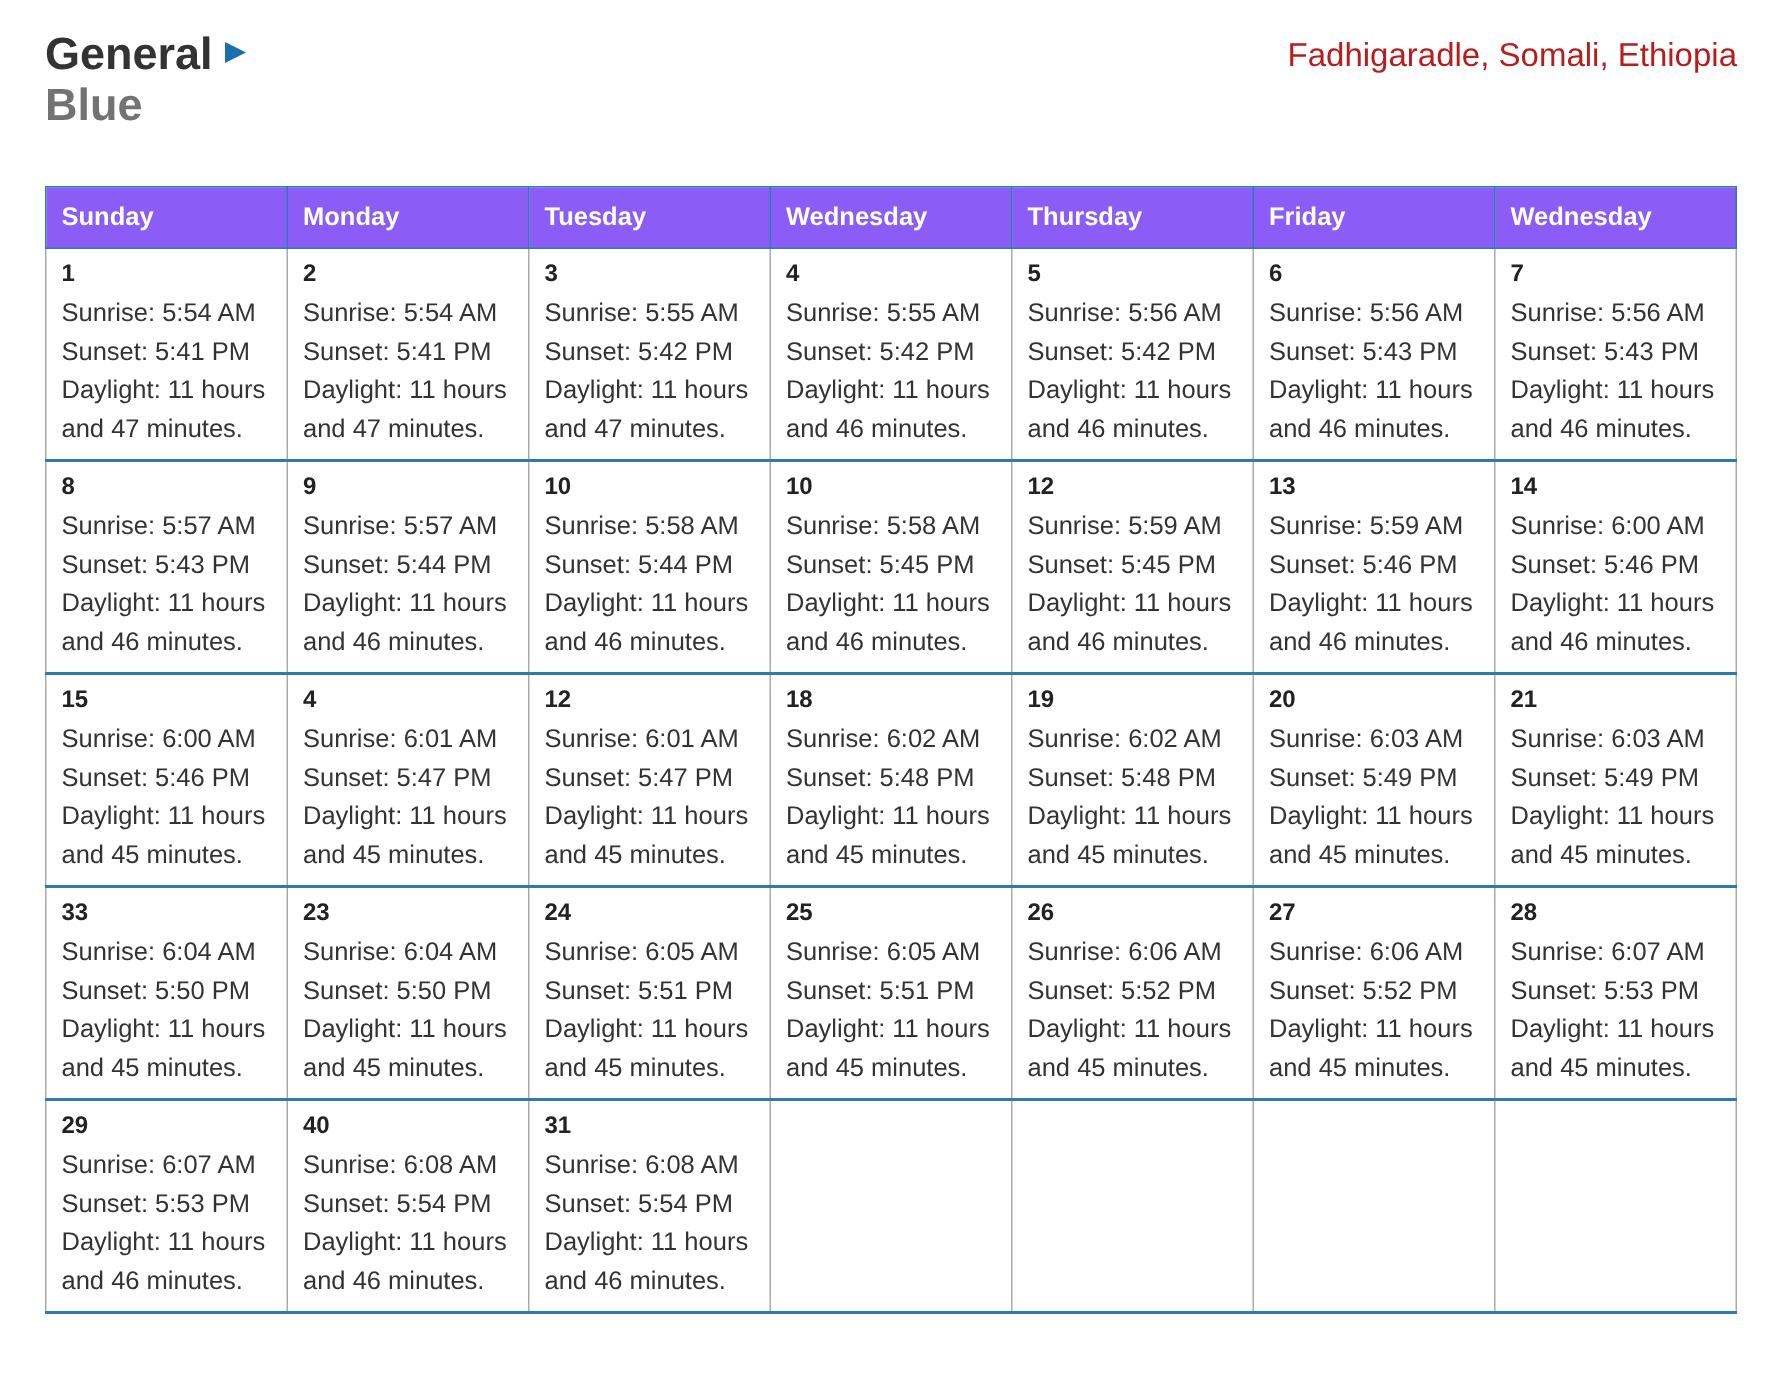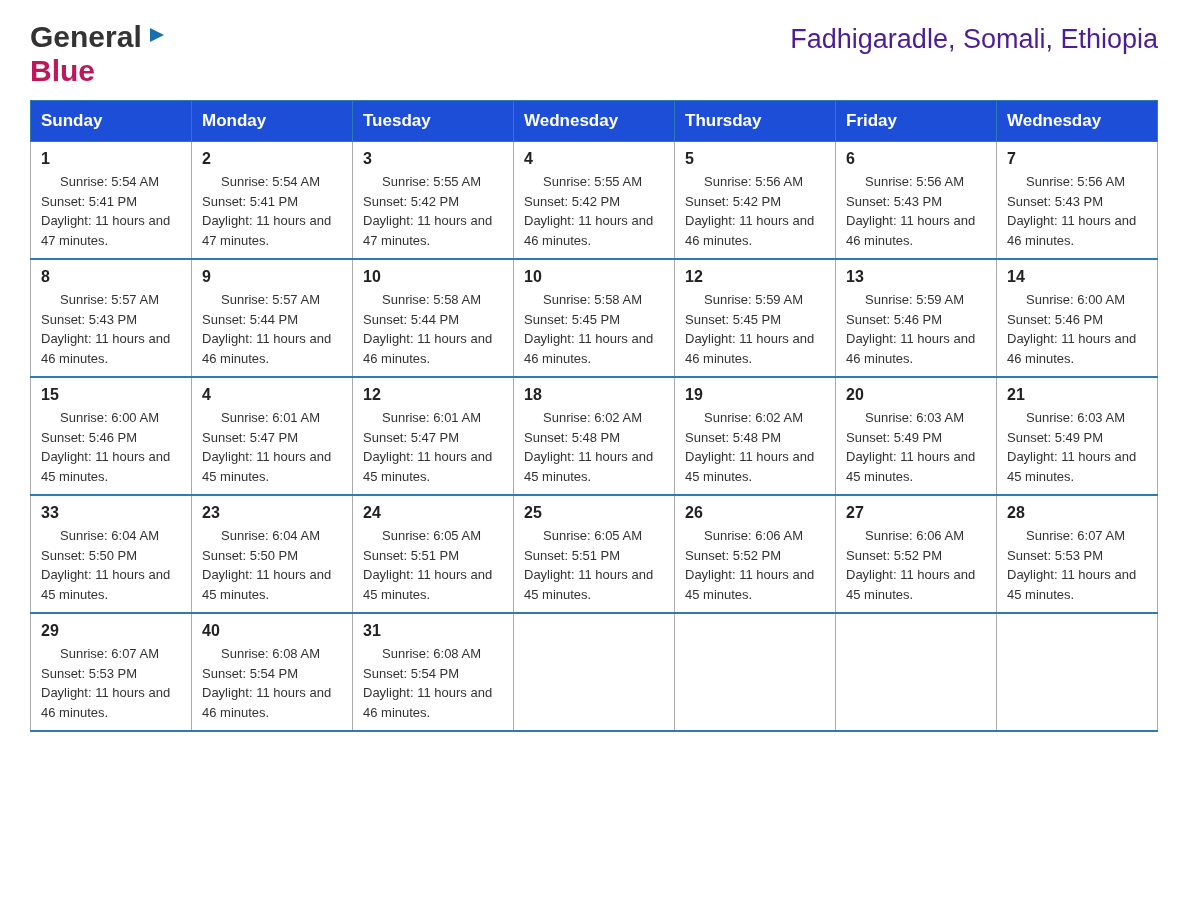--- a/index.html
+++ b/index.html
@@ -7,47 +7,47 @@
       font-family: Arial, sans-serif;
       background: #fff;
       width: 1188px;
       min-height: 918px;
       padding: 20px 30px;
     }
     .header {
       display: flex;
       justify-content: space-between;
       align-items: flex-start;
-      margin-bottom: 12px;
+      margin-bottom: 36px;
     }
     .logo {
       display: flex;
       flex-direction: column;
       align-items: flex-start;
     }
     .title-block {
       text-align: right;
     }
     .month-title {
       font-size: 52px;
       font-weight: bold;
       color: #1a1a1a;
       line-height: 1.1;
     }
     .location-title {
-      font-size: 27px;
-      color: #4c1d95;
+      font-size: 22px;
+      color: #b91c1c;
       margin-top: 4px;
     }
     .calendar {
       width: 100%;
       border-collapse: collapse;
     }
     .calendar thead th {
-      background-color: #1d4ed8;
+      background-color: #8b5cf6;
       color: #fff;
       font-size: 17px;
       font-weight: bold;
       padding: 10px 10px;
       text-align: left;
       border: 1px solid #2e7ab5;
     }
     .calendar tbody td {
       border: 1px solid #aaa;
       vertical-align: top;
@@ -59,24 +59,23 @@
       border-bottom: 2px solid #2e7ab5;
     }
     .day-number {
       font-size: 16px;
       font-weight: bold;
       color: #222;
       display: block;
       margin-bottom: 4px;
     }
     .day-info {
-      font-size: 13px;
+      font-size: 17px;
       color: #333;
       line-height: 1.5;
-      margin-left: 19px;
     }
     .empty-cell {
       background: #fff;
     }
     
     .logo-row {
       display: flex;
       align-items: center;
     }
     .logo-text-general {
@@ -84,21 +83,21 @@
       font-weight: bold;
       color: #333;
     }
     .logo-arrow {
       display: inline-block;
       margin-left: 2px;
     }
     .logo-text-blue {
       font-size: 30px;
       font-weight: bold;
-      color: #be185d;
+      color: #737373;
     }
   </style>
 </head>
 <body>
 
 <div class="header">
   <div class="logo">
     <div class="logo-row">
       <span class="logo-text-general">General</span>
       <span class="logo-arrow">

